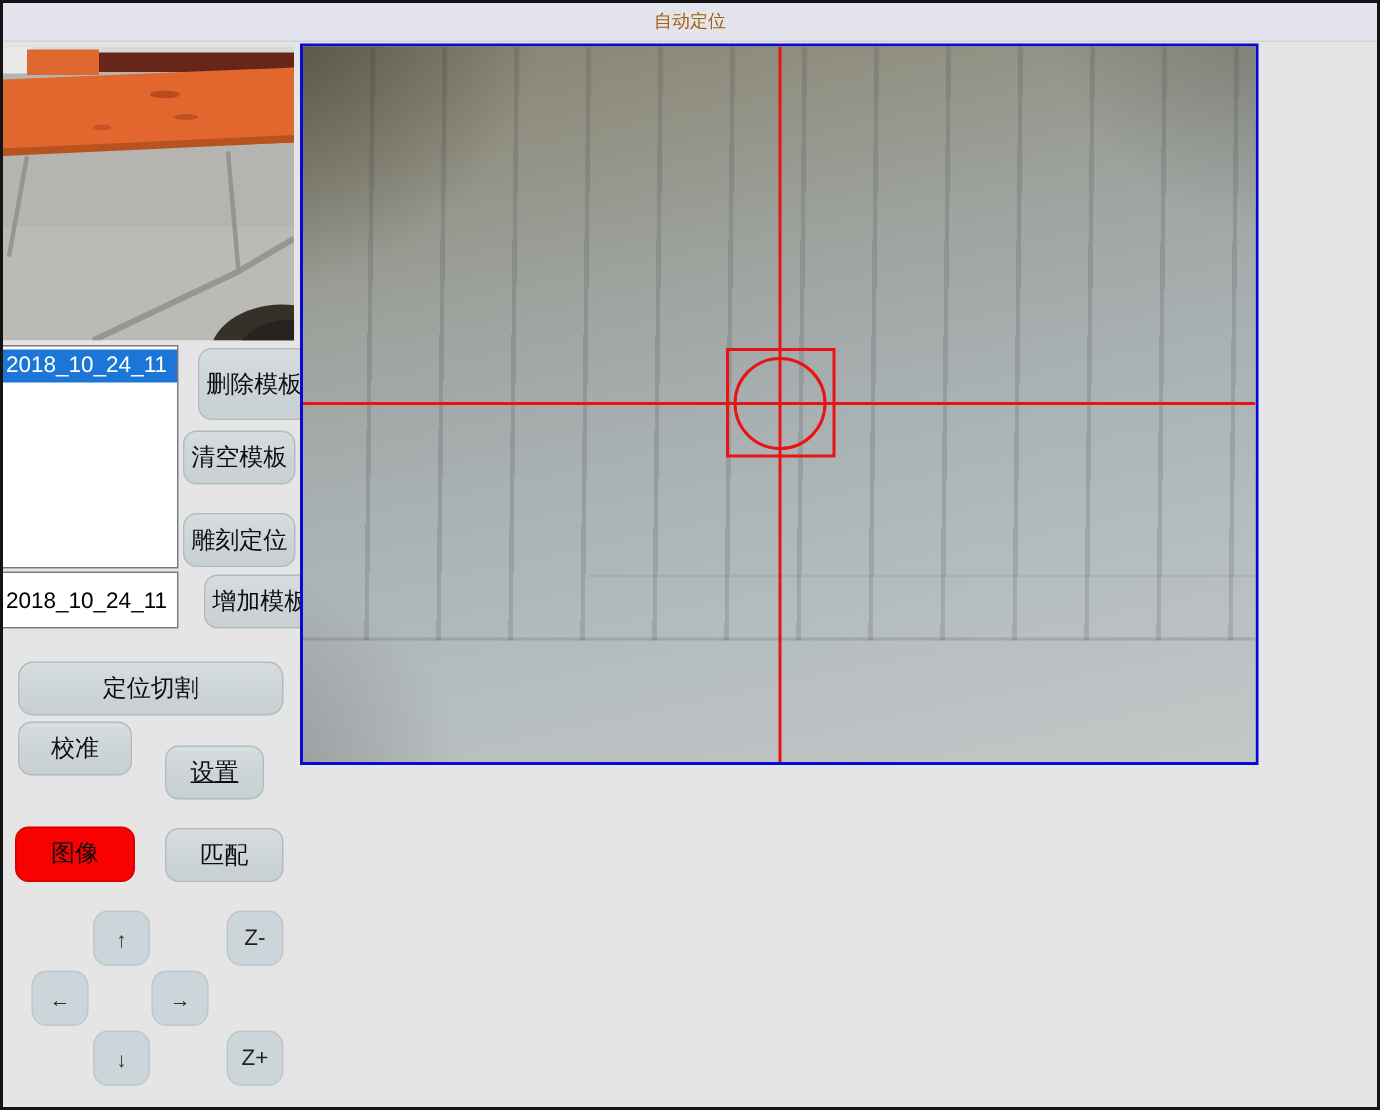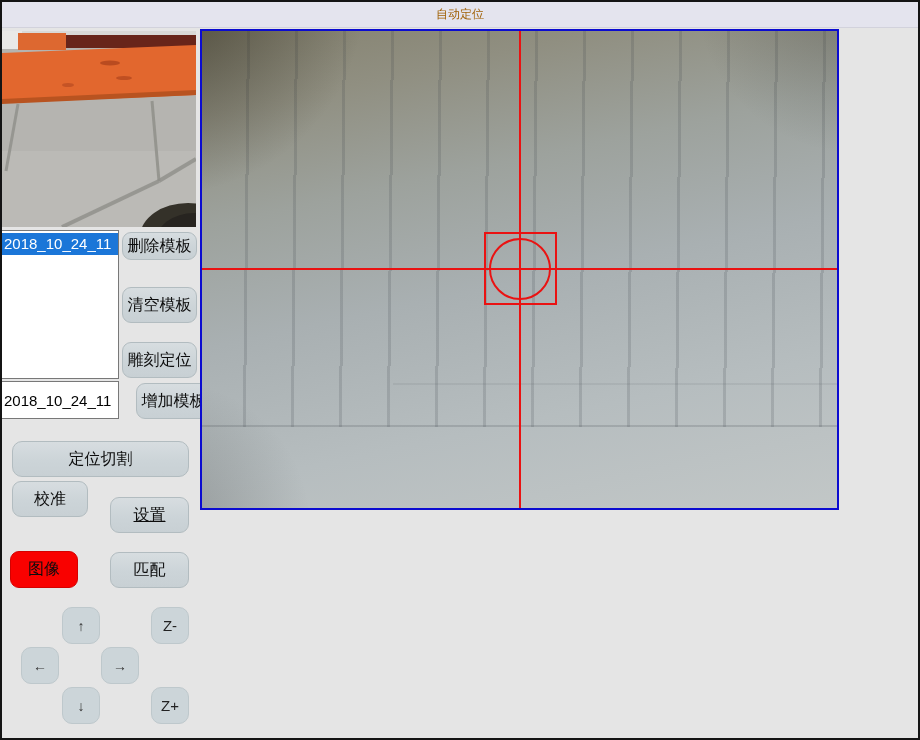--- a/index.html
+++ b/index.html
@@ -80,28 +80,28 @@
   }
   
   .btn {
     position:absolute;
     background:linear-gradient(180deg,#d7dde0 0%,#ccd4d8 55%,#c8d0d4 100%);
     border:1px solid #b2bcc0; border-radius:9px;
     display:flex; align-items:center; justify-content:center;
     font-size:16px; color:#0d0d0d; cursor:pointer; z-index:3;
     font-family:"Liberation Sans","DejaVu Sans",sans-serif;
   }
-  .btn-del    { left:122px; top:232px; width:75px; height:28px; }
+  .btn-del    { left:132px; top:232px; width:75px; height:48px; }
   .btn-clear  { left:122px; top:287px; width:75px; height:36px; }
   .btn-engrave{ left:122px; top:342px; width:75px; height:36px;font-family:Liberation Mono, monospace; }
   .btn-add    { left:136px; top:383px; width:75px; height:36px; }
   .btn-poscut { left:12px;  top:441px; width:177px; height:36px;border-radius:10px; }
   .btn-calib  { left:12px;  top:481px; width:76px;  height:36px; }
-  .btn-set    { left:110px; top:497px; width:79px;  height:36px;text-decoration:underline; }
-  .btn-image  { left:10px;  top:551px; width:68px;  height:37px;
+  .btn-set    { left:110px; top:497px; width:66px;  height:36px;text-decoration:underline; }
+  .btn-image  { left:10px;  top:551px; width:80px;  height:37px;
                 background:#f90100; border-color:#d40100; }
   .btn-match  { left:110px; top:552px; width:79px;  height:36px; }
   .jog {
     position:absolute; width:38px; height:37px;
     background:#ccd5d9; border:1px solid #bec8cc; border-radius:10px;
     display:flex; align-items:center; justify-content:center;
     font-size:15px; color:#222; cursor:pointer; z-index:3;
   }
   .jog-up    { left:62px;  top:607px; }
   .jog-zm    { left:151px; top:607px; }

